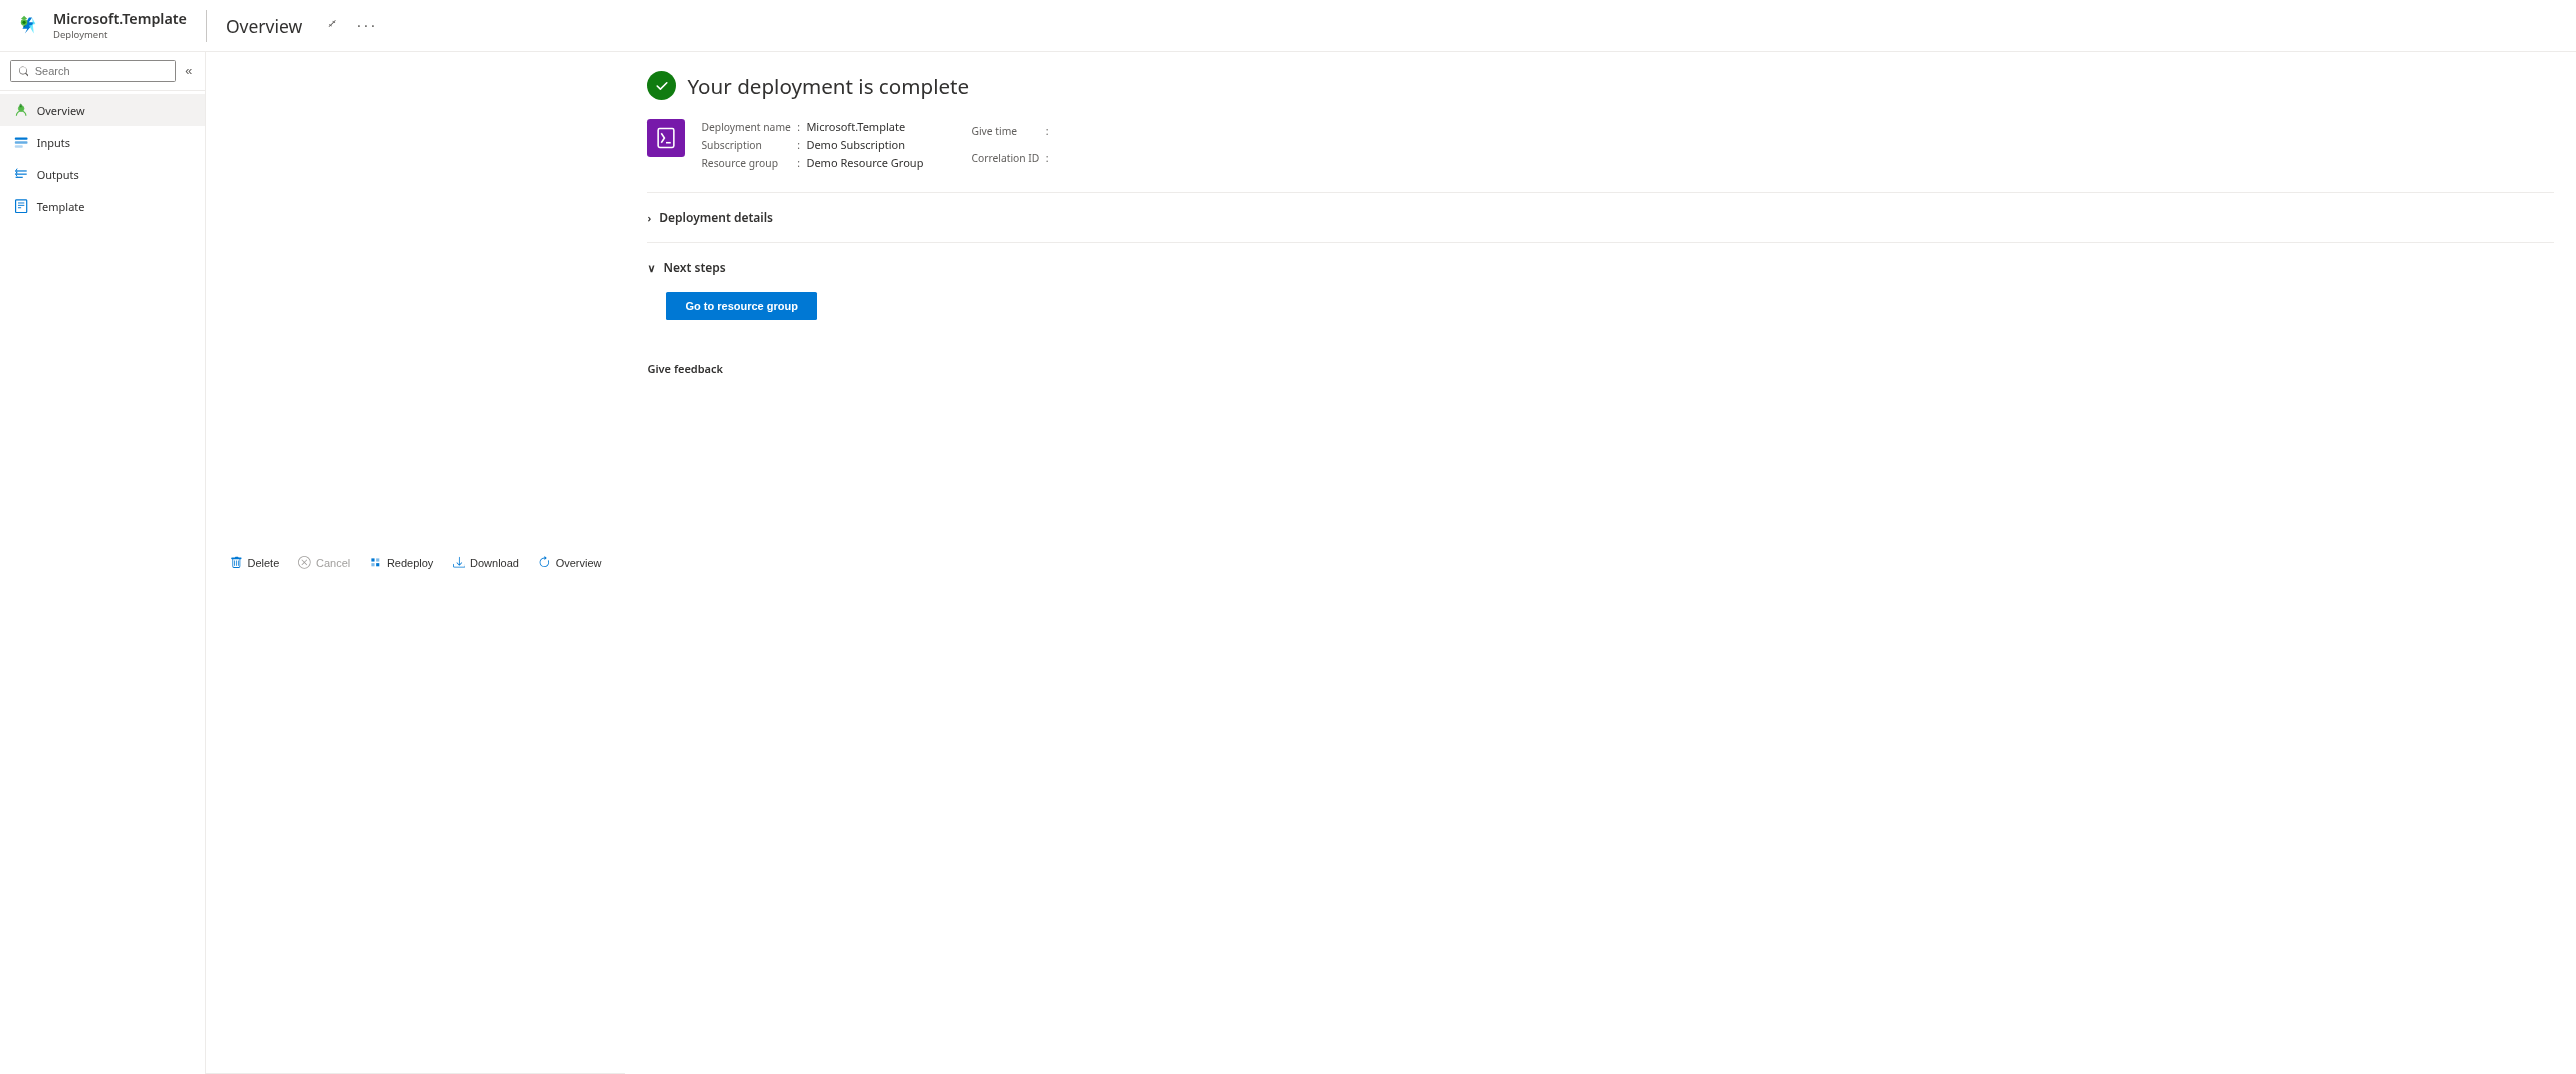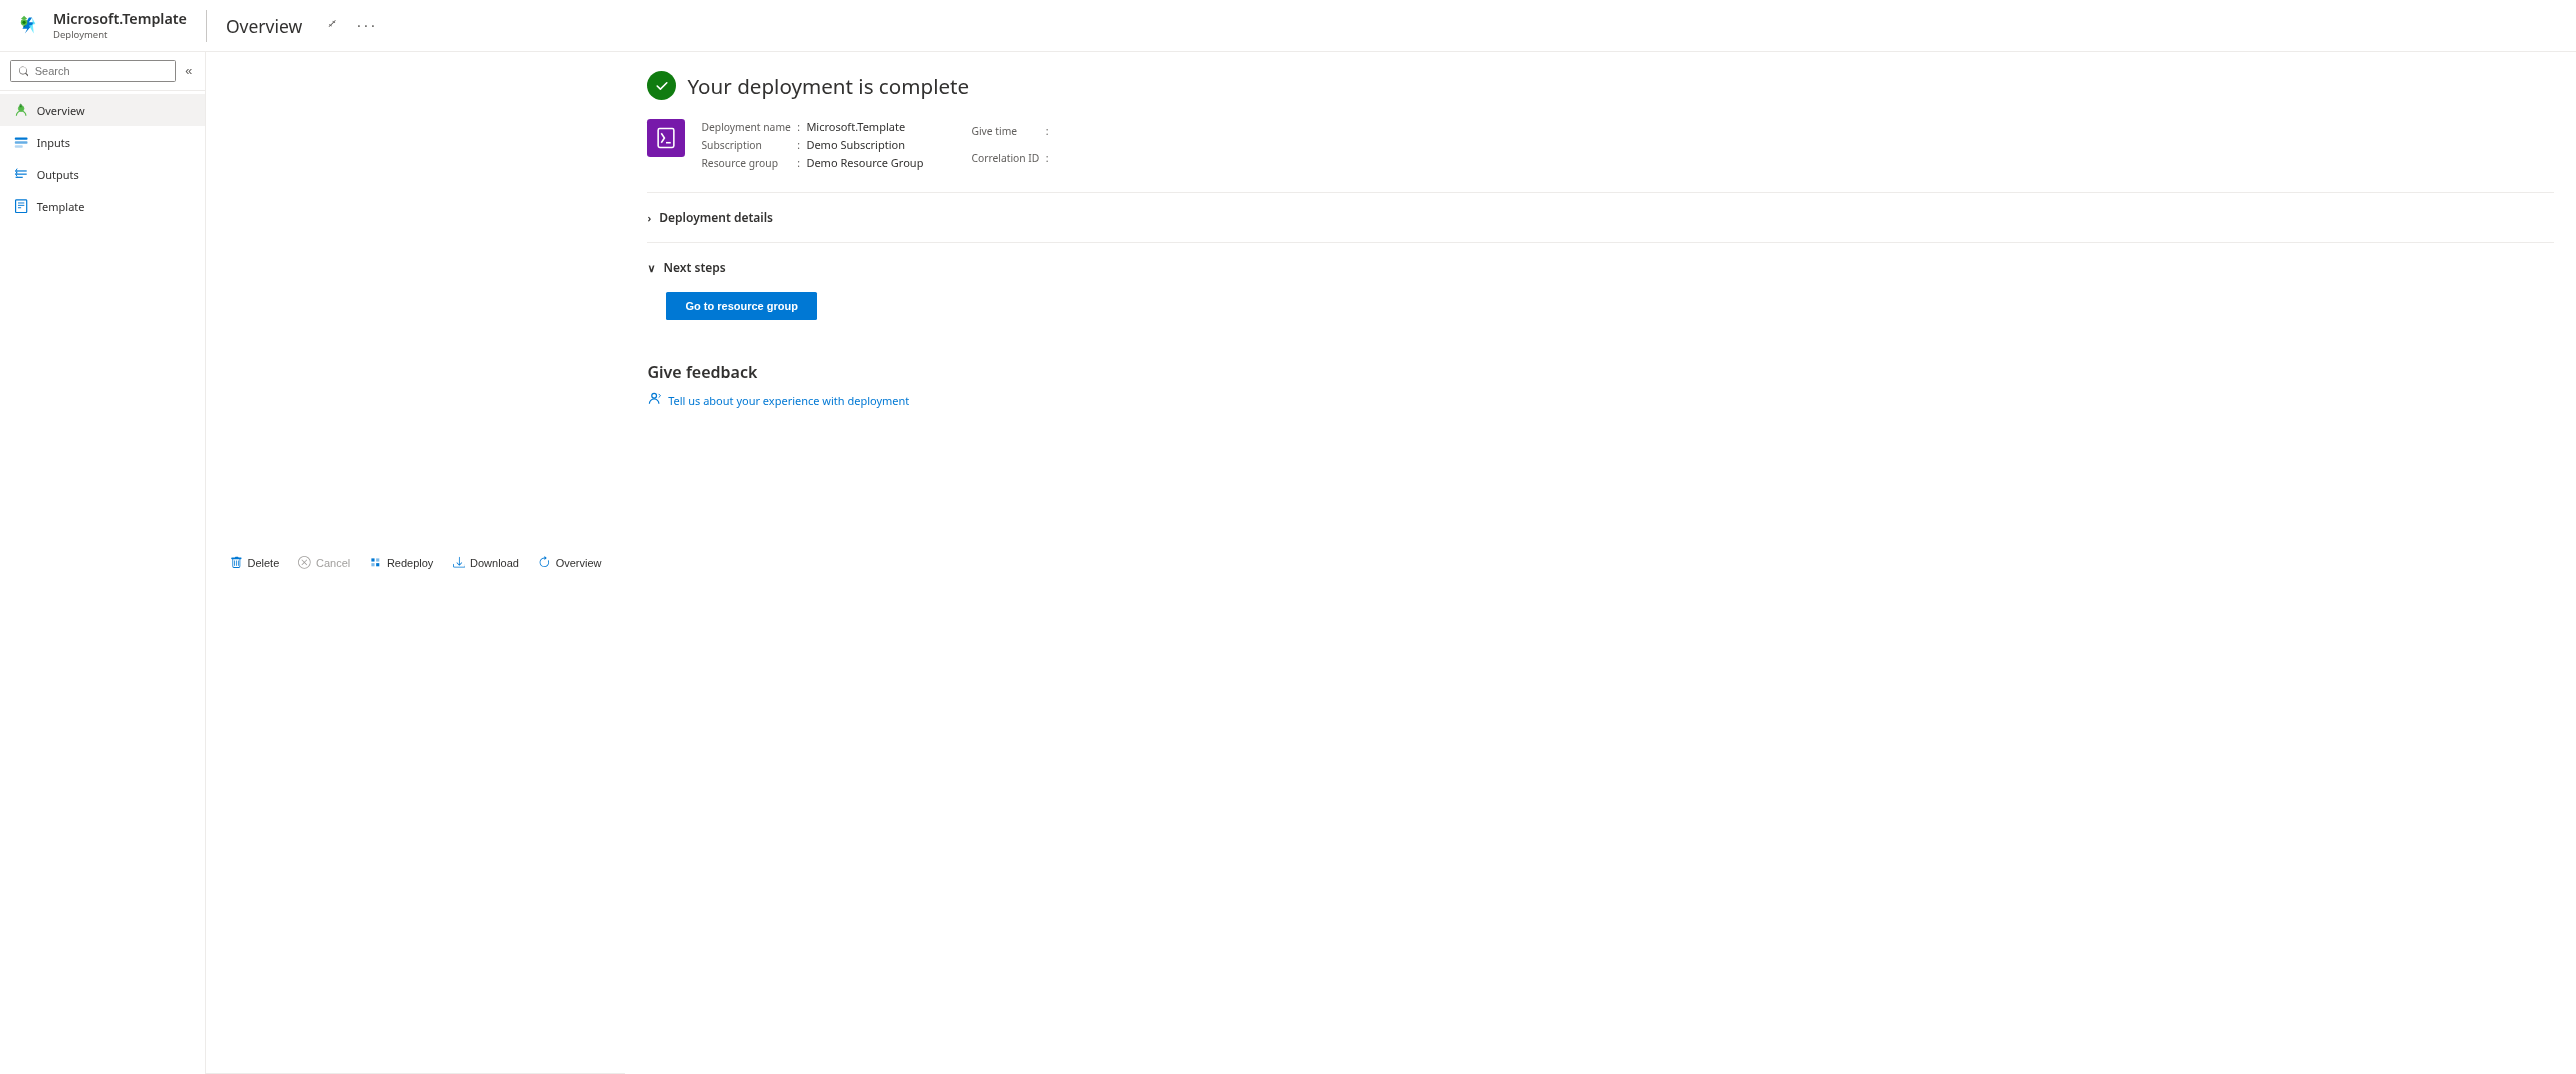--- a/index.html
+++ b/index.html
@@ -323,21 +323,21 @@
       cursor: pointer;
     }
 
     
     .feedback-section {
       margin-top: 16px;
       padding-top: 12.7px;
     }
 
     .feedback-title {
-      font-size: 16px;
+      font-size: 11px;
       font-weight: 600;
       color: #323130;
       margin-bottom: 8px;
     }
 
     .feedback-link {
       display: flex;
       align-items: center;
       gap: 6.4px;
       color: #0078d4;
@@ -561,29 +561,19 @@
             <span class="chevron">∨</span>
             <span class="section-title">Next steps</span>
           </div>
           <div class="next-steps-content">
             <button class="btn-primary">Go to resource group</button>
           </div>
         </div>
 
         <div class="feedback-section">
           <div class="feedback-title">Give feedback</div>
-          <a class="feedback-link">
-            <span class="feedback-icon">
-              <svg width="14.3" height="14.3" viewBox="0 0 18 18" fill="none">
-                <circle cx="9" cy="6" r="3" stroke="#0078d4" stroke-width="1.5" fill="none"></circle>
-                <path d="M3 16c0-3.3 2.7-6 6-6s6 2.7 6 6" stroke="#0078d4" stroke-width="1.5" fill="none"></path>
-                <path d="M15 8 L17 6 L15 4" stroke="#0078d4" stroke-width="1.2" fill="none" stroke-linecap="round"></path>
-              </svg>
-            </span>
-            <span>Tell us about your experience with deployment</span>
-          </a>
         </div>
 
       </div>
     </div>
   </div>
 </div>
 
 
 </body></html>

